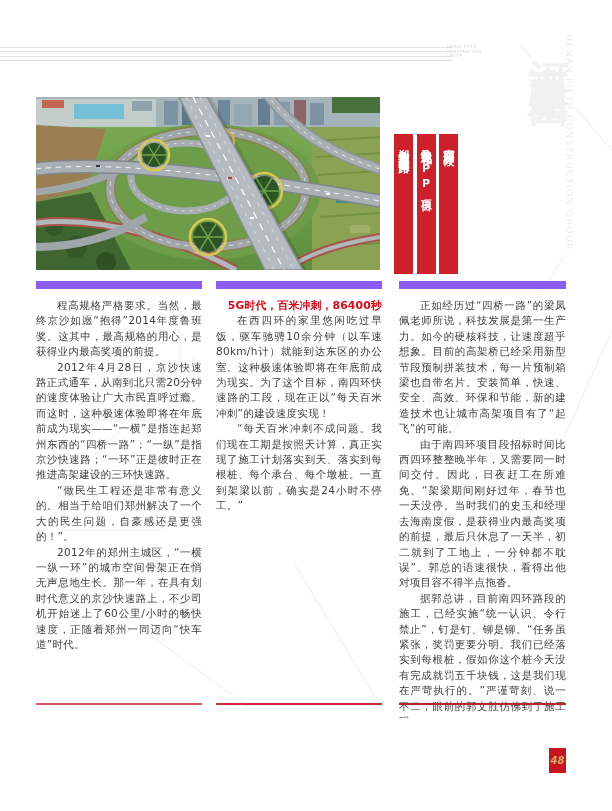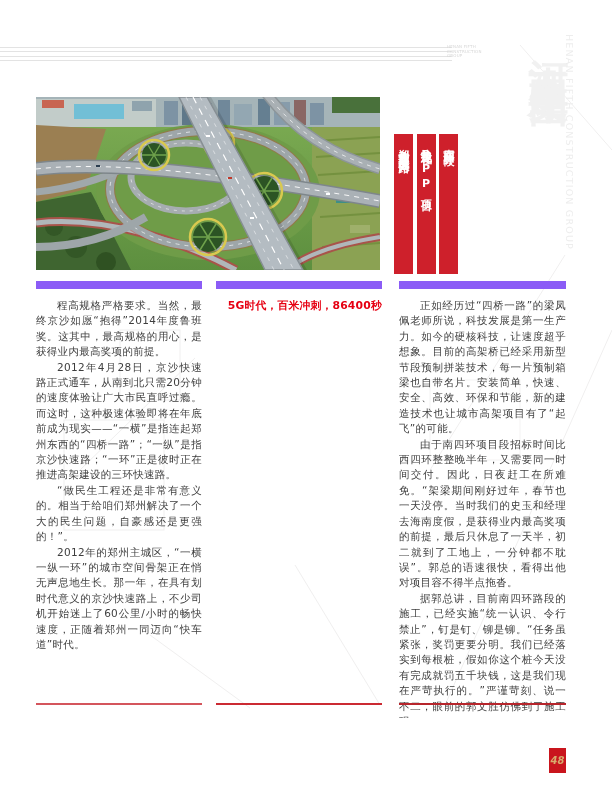--- a/index.html
+++ b/index.html
@@ -207,20 +207,22 @@
 
   <div class="col col-1">
     <p>程高规格严格要求。当然，最终京沙如愿“抱得”2014年度鲁班奖。这其中，最高规格的用心，是获得业内最高奖项的前提。</p>
     <p>2012年4月28日，京沙快速路正式通车，从南到北只需20分钟的速度体验让广大市民直呼过瘾。而这时，这种极速体验即将在年底前成为现实——“一横”是指连起郑州东西的“四桥一路”；“一纵”是指京沙快速路；“一环”正是彼时正在推进高架建设的三环快速路。</p>
     <p>“做民生工程还是非常有意义的。相当于给咱们郑州解决了一个大的民生问题，自豪感还是更强的！”。</p>
     <p>2012年的郑州主城区，“一横一纵一环”的城市空间骨架正在悄无声息地生长。那一年，在具有划时代意义的京沙快速路上，不少司机开始迷上了60公里/小时的畅快速度，正随着郑州一同迈向“快车道”时代。</p>
   </div>
 
   <div class="col col-2">
     <h3 class="col-heading">5G时代，百米冲刺，86400秒</h3>
+    <p>在西四环的家里悠闲吃过早饭，驱车驰骋10余分钟（以车速80km/h计）就能到达东区的办公室。这种极速体验即将在年底前成为现实。为了这个目标，南四环快速路的工段，现在正以“每天百米冲刺”的建设速度实现！</p>
+    <p>“每天百米冲刺不成问题。我们现在工期是按照天计算，真正实现了施工计划落实到天、落实到每根桩、每个承台、每个墩桩。一直到架梁以前，确实是24小时不停工。”</p>
   </div>
 
   <div class="col col-3">
     <p>正如经历过“四桥一路”的梁凤佩老师所说，科技发展是第一生产力。如今的硬核科技，让速度超乎想象。目前的高架桥已经采用新型节段预制拼装技术，每一片预制箱梁也自带名片。安装简单，快速、安全、高效、环保和节能，新的建造技术也让城市高架项目有了“起飞”的可能。</p>
     <p>由于南四环项目段招标时间比西四环整整晚半年，又需要同一时间交付。因此，日夜赶工在所难免。“架梁期间刚好过年，春节也一天没停。当时我们的史玉和经理去海南度假，是获得业内最高奖项的前提，最后只休息了一天半，初二就到了工地上，一分钟都不耽误”。郭总的语速很快，看得出他对项目容不得半点拖沓。</p>
     <p>据郭总讲，目前南四环路段的施工，已经实施“统一认识、令行禁止”，钉是钉、铆是铆。“任务虽紧张，奖罚更要分明。我们已经落实到每根桩，假如你这个桩今天没有完成就罚五千块钱，这是我们现在严苛执行的。”严谨苛刻、说一不二，眼前的郭文胜仿佛到了施工现</p>
   </div>
 
   <div class="col-rule rule-1"></div>
   <div class="col-rule rule-2"></div>

